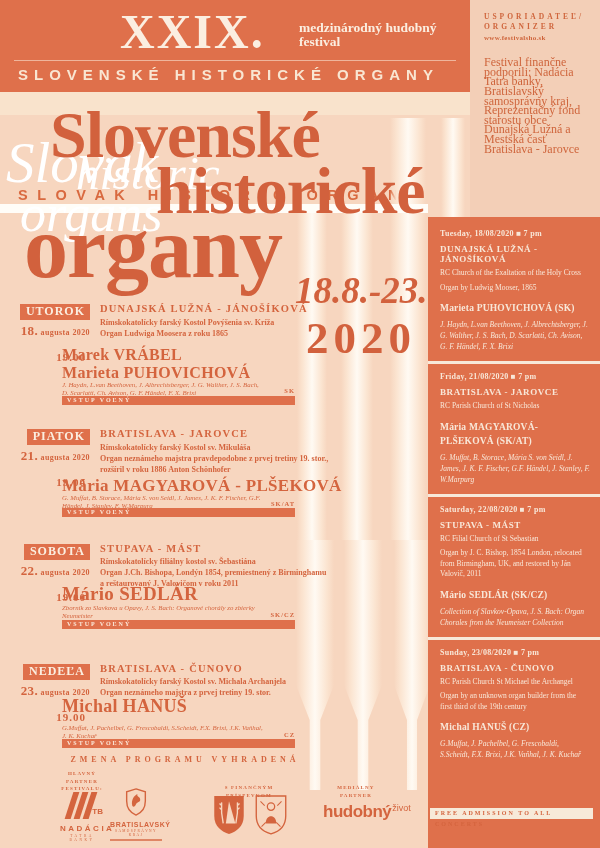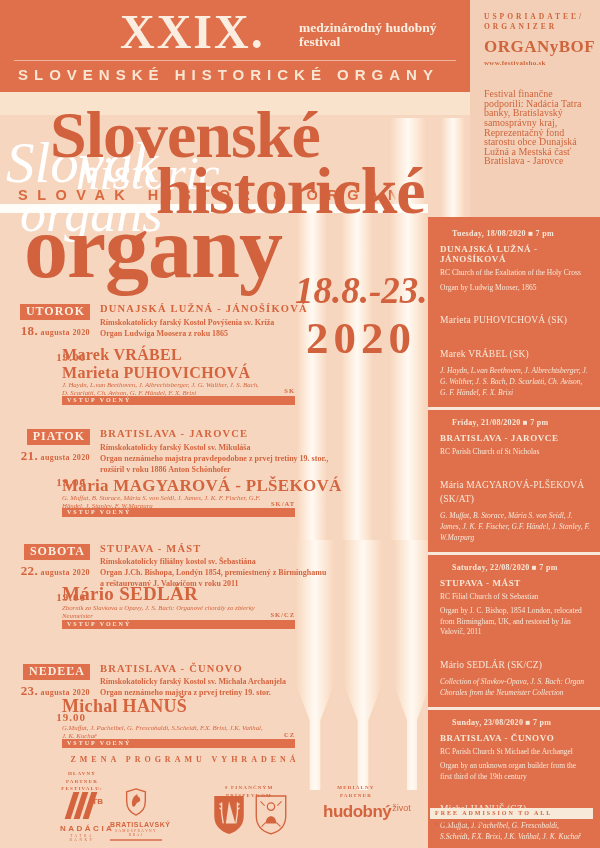--- a/index.html
+++ b/index.html
@@ -17,21 +17,21 @@
   .band-title-sk{position:absolute;left:18px;top:67px;font-size:15px;font-weight:bold;letter-spacing:6px;color:#f9e6d2;
     font-family:"Liberation Sans",sans-serif;line-height:1;white-space:nowrap;}
   .band-title-en{position:absolute;left:18px;top:96px;font-size:14.5px;font-weight:bold;letter-spacing:9.5px;color:#d9693f;
     font-family:"Liberation Sans",sans-serif;line-height:1;white-space:nowrap;}
 
   
   .org-col{position:absolute;left:484px;top:12px;width:108px;color:#cf653c;z-index:5;}
   .org-label{font-size:7.5px;font-weight:bold;letter-spacing:3px;line-height:1.35;}
   .org-name{font-size:17px;font-weight:bold;margin-top:5px;letter-spacing:.5px;}
   .org-site{font-size:7px;font-weight:bold;margin-top:2px;letter-spacing:.3px;}
-  .org-para{font-size:10px;line-height:9.6px;margin-top:22px;}
+  .org-para{font-size:12px;line-height:9.6px;margin-top:16px;}
 
   
   .pipe{position:absolute;z-index:1;
     background:linear-gradient(90deg,rgba(247,214,191,0) 0%,#fbe4d0 18%,#fffaf3 50%,#fbe4d0 82%,rgba(247,214,191,0) 100%);}
   .pipe-foot{clip-path:polygon(0 0,100% 0,100% 58%,64% 72%,64% 100%,36% 100%,36% 72%,0 58%);}
 
   .white-stripe{position:absolute;left:0;top:204px;width:428px;height:9px;background:#fffdf8;z-index:2;}
 
   
   .sw{position:absolute;font-style:italic;color:#ffffff;z-index:2;line-height:1;}
@@ -74,41 +74,41 @@
     font-weight:bold;letter-spacing:4px;color:#d4643e;z-index:3;}
 
   
   .partners{position:absolute;left:0;top:768px;width:430px;z-index:3;color:#d4643e;}
   .p-label{font-size:5px;font-weight:bold;letter-spacing:1.2px;line-height:1.5;text-align:center;}
   .main-label{position:absolute;left:56px;top:2px;width:52px;}
   .tb-logo{position:absolute;left:60px;top:24px;width:44px;text-align:center;}
   .tb-stripes{position:relative;height:30px;width:34px;margin:0 auto;}
   .tb-stripes i{position:absolute;top:0;width:6px;height:27px;background:#d4643e;transform:skewX(-18deg);}
   .tb-stripes i:nth-child(1){left:4px;}.tb-stripes i:nth-child(2){left:13px;}.tb-stripes i:nth-child(3){left:22px;}
-  .tb-tb{position:absolute;right:-4px;bottom:16px;font-size:8px;font-weight:bold;font-family:"Liberation Sans",sans-serif;}
+  .tb-tb{position:absolute;right:-4px;bottom:6px;font-size:8px;font-weight:bold;font-family:"Liberation Sans",sans-serif;}
   .tb-name{font-size:8px;font-weight:bold;letter-spacing:2.5px;margin-top:2px;font-family:"Liberation Sans",sans-serif;}
   .tb-sub{font-size:3.5px;letter-spacing:2.5px;margin-top:1px;}
   .bsk-logo{position:absolute;left:110px;top:20px;width:52px;text-align:center;}
   .bsk-name{font-size:7px;font-weight:bold;letter-spacing:.6px;margin-top:1px;font-family:"Liberation Sans",sans-serif;}
   .bsk-sub{font-size:3.5px;letter-spacing:1.4px;margin-top:1px;}
   .bsk-line{height:2px;background:#d4643e;opacity:.7;margin-top:2px;}
   .fin-label{position:absolute;left:203px;top:16px;width:92px;}
   .shields{position:absolute;left:208px;top:27px;width:84px;display:flex;gap:10px;justify-content:center;}
   .media-label{position:absolute;left:322px;top:16px;width:68px;}
   .media-logo{position:absolute;left:323px;top:34px;white-space:nowrap;}
   .hz1{font-size:17px;font-weight:bold;letter-spacing:-.5px;font-family:"Liberation Sans",sans-serif;}
   .hz2{font-size:9px;font-family:"Liberation Sans",sans-serif;position:relative;top:-6px;margin-left:1px;}
 
   
   .panel{position:absolute;left:428px;top:217px;width:172px;height:631px;background:#df704b;z-index:4;
     color:#f8e7d8;box-sizing:border-box;padding:12px 10px 0 12px;}
-  .pn-date{font-size:8px;font-weight:bold;letter-spacing:.3px;margin-left:12px;}
+  .pn-date{font-size:8px;font-weight:bold;letter-spacing:.3px;}
   .pn-city{font-size:9px;font-weight:bold;letter-spacing:.6px;margin-top:6px;}
   .pn-line{font-size:7.5px;line-height:10.5px;margin-top:4px;}
-  .pn-perf{font-size:9.5px;font-weight:normal;line-height:14px;margin-top:20px;letter-spacing:.2px;}
+  .pn-perf{font-size:9.5px;font-weight:bold;line-height:14px;margin-top:8px;letter-spacing:.2px;}
   .pn-prog{font-size:7.5px;font-style:italic;line-height:11px;margin-top:4px;}
   .pn-div{height:3px;background:#f7e8d9;margin:9px -10px 8px -12px;}
   .free-bar{position:absolute;left:2px;top:591px;width:163px;height:11px;background:#f7ead9;color:#d4643e;
     font-size:6px;font-weight:bold;letter-spacing:2px;line-height:11px;padding-left:5px;box-sizing:border-box;}
 </style>
 </head>
 <body>
 
 <div id="poster">
 
@@ -131,21 +131,20 @@
   <div class="band-light">
     <div class="band-title-en">SLOVAK HISTORIC ORGANS</div>
   </div>
   <div class="topright-col"></div>
 
   <div class="org-col">
     <div class="org-label">
       <div>USPORIADATEĽ/</div>
       <div>ORGANIZER</div>
     </div>
-    <div class="org-name">ORGANyBOF</div>
     <div class="org-site">www.festivalsho.sk</div>
     <div class="org-para">Festival finančne podporili: Nadácia Tatra banky, Bratislavský samosprávny kraj, Reprezentačný fond starostu obce Dunajská Lužná a Mestská časť Bratislava - Jarovce</div>
   </div>
 
   <div class="white-stripe"></div>
   <div class="sw sw1">Slovak</div>
   <div class="sw sw2">historic</div>
   <div class="sw sw3">organs</div>
   <div class="tl tl1">Slovenské</div>
   <div class="tl tl2">historické</div>
@@ -265,21 +264,20 @@
     </div>
   </div>
 
   <div class="panel">
     <div>
       <div class="pn-date">Tuesday, 18/08/2020 ■ 7 pm</div>
       <div class="pn-city">DUNAJSKÁ LUŽNÁ - JÁNOŠÍKOVÁ</div>
       <div class="pn-line">RC Church of the Exaltation of the Holy Cross</div>
       <div class="pn-line">Organ by Ludwig Mooser, 1865</div>
       <div class="pn-perf">Marieta PUHOVICHOVÁ (SK)</div>
-      <div class="pn-perf">Marek VRÁBEL (SK)</div>
       <div class="pn-prog">J. Haydn, L.van Beethoven, J. Albrechtsberger, J. G. Walther, J. S. Bach, D. Scarlatti, Ch. Avison, G. F. Händel, F. X. Brixi</div>
     </div>
     <div class="pn-div"></div>
     <div>
       <div class="pn-date">Friday, 21/08/2020 ■ 7 pm</div>
       <div class="pn-city">BRATISLAVA - JAROVCE</div>
       <div class="pn-line">RC Parish Church of St Nicholas</div>
       <div class="pn-perf">Mária MAGYAROVÁ-PLŠEKOVÁ (SK/AT)</div>
       <div class="pn-prog">G. Muffat, B. Storace, Mária S. von Seidl, J. James, J. K. F. Fischer, G.F. Händel, J. Stanley, F. W.Marpurg</div>
     </div>

